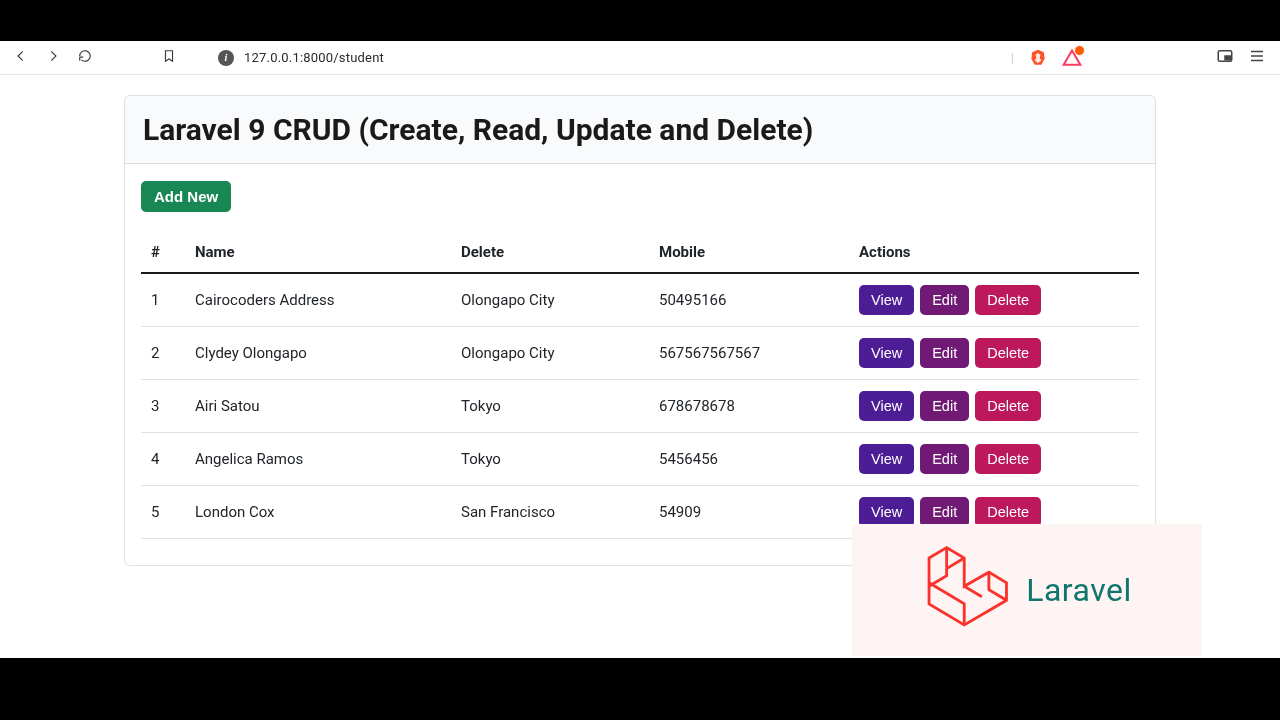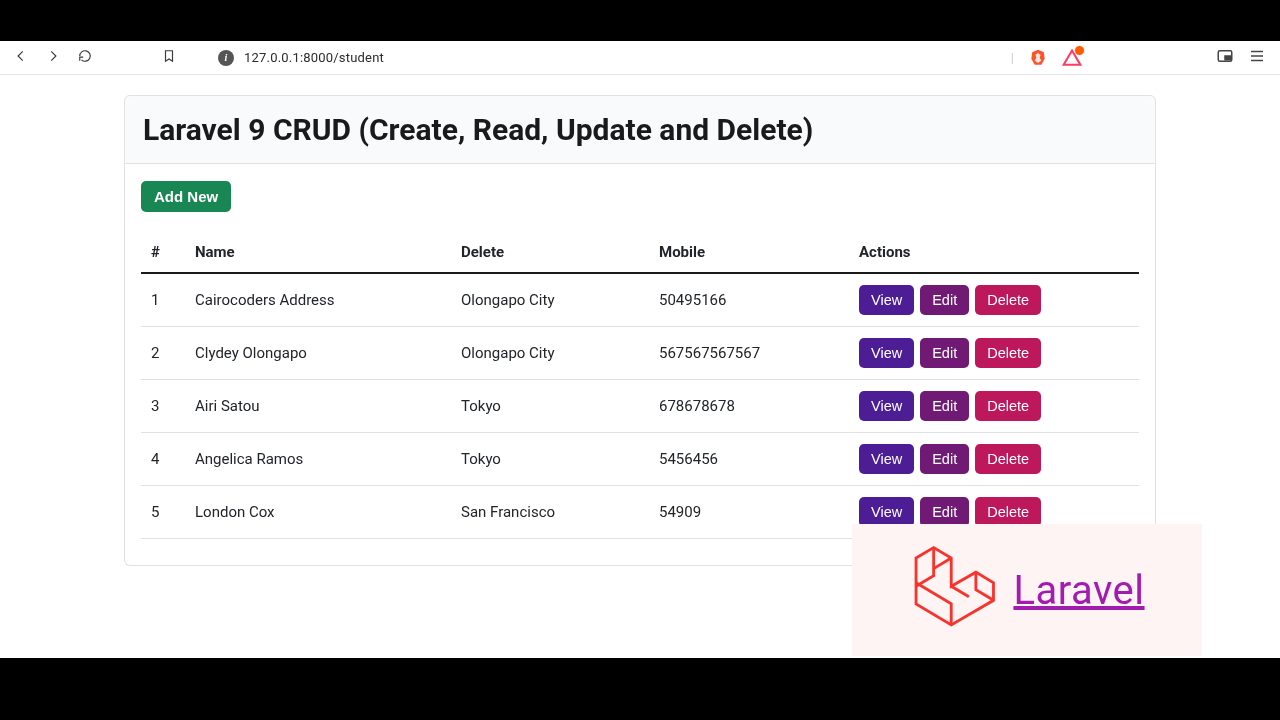--- a/index.html
+++ b/index.html
@@ -115,25 +115,24 @@
       width: 350px;
       height: 132px;
       background: #fef4f4;
       display:flex;
       align-items:center;
       justify-content:center;
       gap: 16px;
     }
     .laravel-logo svg { width: 88px; height: 92px; }
     .laravel-text {
-      font-size: 40px;
-      color: #a21caf;
+      font-size: 32px;
+      color: #0f766e;
       font-weight: 400;
       letter-spacing: 0.5px;
-      text-decoration: underline;
     }
 
     .card-body-border {
       border-left: 1px solid #e1e1e1;
       border-right: 1px solid #e1e1e1;
       border-bottom: 1px solid #e1e1e1;
       border-radius: 0 0 6px 6px;
       padding: 0 16px 26px 16px;
       margin-top: -1px;
     }

